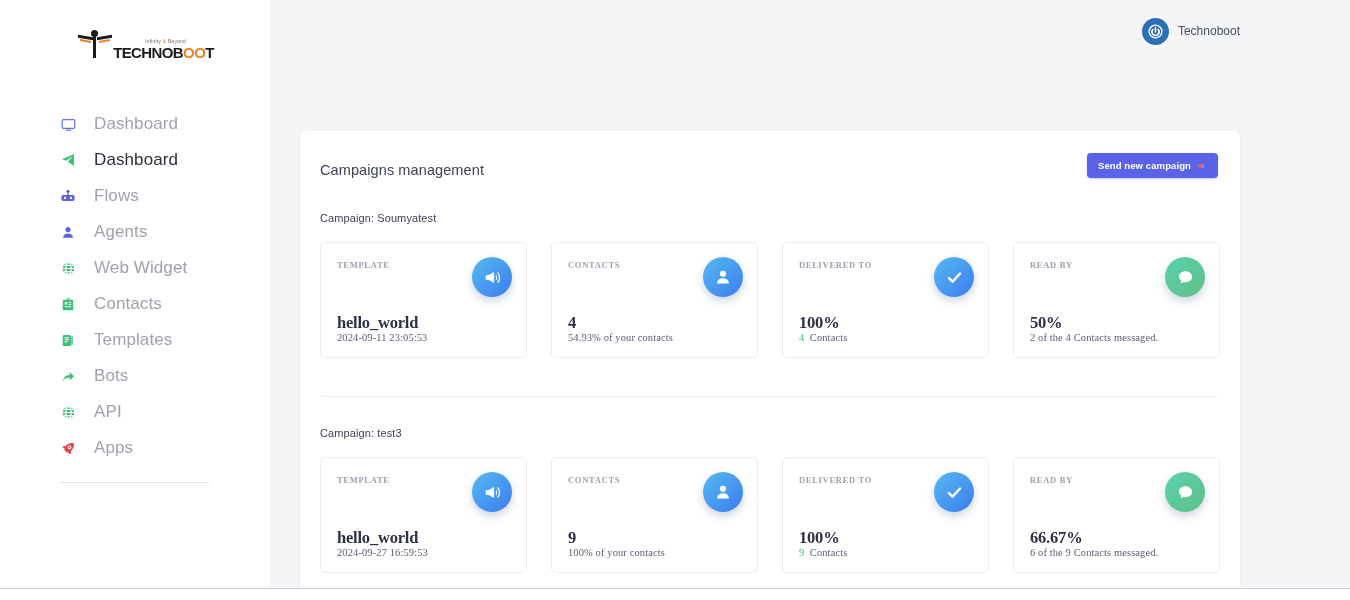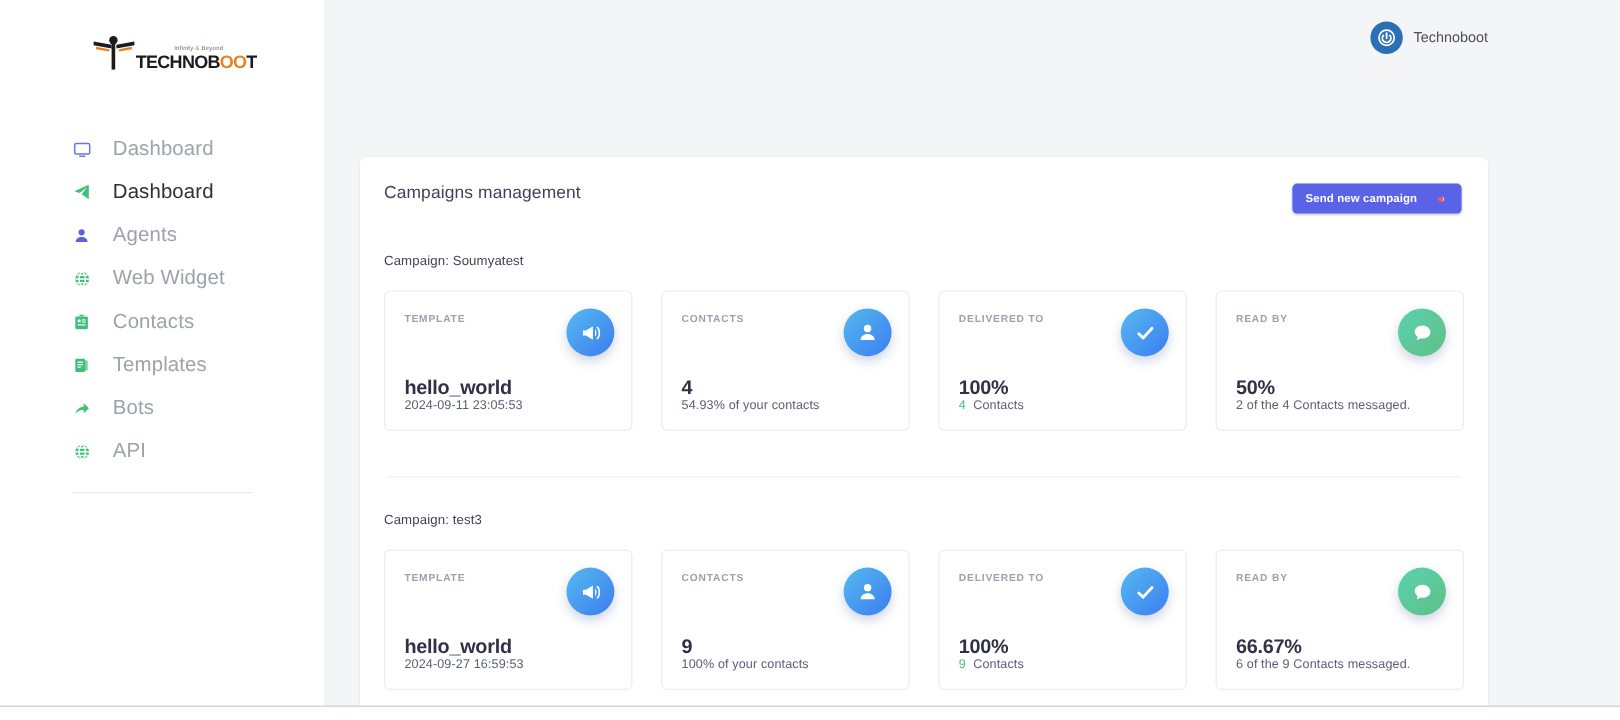--- a/index.html
+++ b/index.html
@@ -172,21 +172,21 @@
     margin: 69px 110px 0 30px;
     background: #ffffff;
     border-radius: 5px;
     box-shadow: 0 1px 3px rgba(16,24,40,.06), 0 1px 2px rgba(16,24,40,.04);
     padding: 22px 20px 28px 20px;
     min-height: 520px;
   }
 
   .card-head {
     display: flex;
-    align-items: flex-start;
+    align-items: flex-end;
     justify-content: space-between;
     padding: 0 2px 0 0;
     margin-bottom: 34px;
   }
   .card-title {
     font-size: 14.5px;
     color: #3f4258;
     font-weight: 500;
     letter-spacing: .1px;
   }
@@ -194,21 +194,21 @@
     background: #5a63e8;
     color: #ffffff;
     border: none;
     border-radius: 4px;
     font-size: 9.5px;
     font-weight: 700;
     letter-spacing: .1px;
     padding: 7px 11px;
     display: flex;
     align-items: center;
-    gap: 16px;
+    gap: 6px;
     cursor: pointer;
     font-family: "Liberation Sans", sans-serif;
     box-shadow: 0 1px 2px rgba(90,99,232,.35);
   }
 
   .campaign-name {
     font-size: 11px;
     color: #3f4258;
     font-weight: 500;
     margin-bottom: 18px;
@@ -225,20 +225,21 @@
     flex: 1 1 0;
     background: #ffffff;
     border: 1px solid #ebecf1;
     border-radius: 5px;
     padding: 17px 16px 14px 16px;
     position: relative;
     min-height: 100px;
     display: flex;
     flex-direction: column;
     justify-content: space-between;
+    font-family: Liberation Serif, serif;
   }
 
   .stat-label {
     font-size: 8.5px;
     letter-spacing: .7px;
     color: #9da1ae;
     font-weight: 600;
     text-transform: uppercase;
     margin-bottom: 4px;
   }
@@ -334,20 +335,32 @@
 
       <a class="nav-item active">
         <span class="nav-icon">
           <svg width="16" height="16" viewBox="0 0 24 24" fill="#3ec07a">
               <path d="M21 3L3 11l6.5 2.3L19 6l-7 8.8L21 21z"></path>
             </svg>
         </span>
         <span class="nav-label">Dashboard</span>
       </a>
 
+      <a class="nav-item">
+        <span class="nav-icon">
+          <svg width="16" height="14" viewBox="0 0 24 20" fill="#5b63e0">
+              <circle cx="12" cy="3" r="2.4"></circle>
+              <path d="M11 5.5h2v3h-2z"></path>
+              <rect x="2" y="8.5" width="20" height="9" rx="3"></rect>
+              <circle cx="7.5" cy="13" r="1.7" fill="#fff"></circle>
+              <circle cx="16.5" cy="13" r="1.7" fill="#fff"></circle>
+            </svg>
+        </span>
+        <span class="nav-label">Flows</span>
+      </a>
 
       <a class="nav-item">
         <span class="nav-icon">
           <svg width="14" height="15" viewBox="0 0 24 24" fill="#5b63e0">
               <circle cx="12" cy="7" r="4.4"></circle>
               <path d="M3.5 21c0-4.5 3.8-7.3 8.5-7.3S20.5 16.5 20.5 21z"></path>
             </svg>
         </span>
         <span class="nav-label">Agents</span>
       </a>
@@ -403,20 +416,30 @@
         <span class="nav-icon">
           <svg width="15" height="15" viewBox="0 0 24 24" fill="none" stroke="#3ec07a" stroke-width="1.9">
               <circle cx="12" cy="12" r="9.2" fill="#3ec07a" stroke="none"></circle>
               <ellipse cx="12" cy="12" rx="4.2" ry="9.2" stroke="#fff" fill="none"></ellipse>
               <path d="M3 12h18M4.6 7h14.8M4.6 17h14.8" stroke="#fff"></path>
             </svg>
         </span>
         <span class="nav-label">API</span>
       </a>
 
+      <a class="nav-item">
+        <span class="nav-icon">
+          <svg width="15" height="15" viewBox="0 0 24 24" fill="#f0404a">
+              <path d="M20.5 3.4C16 2.4 10.8 4.3 7.6 8.2l-2.9-.6-2.4 2.7 3.7 1.6c-.3.9-.5 1.8-.6 2.6l3.9 3.9c.9-.1 1.8-.3 2.7-.6l1.6 3.7 2.7-2.4-.6-2.9c3.9-3.2 5.8-8.4 4.8-12.8z"></path>
+              <circle cx="13.6" cy="10" r="3" fill="#fff"></circle>
+              <circle cx="13.6" cy="10" r="1.4" fill="#f0404a"></circle>
+            </svg>
+        </span>
+        <span class="nav-label">Apps</span>
+      </a>
 
       <div class="nav-divider"></div>
     </nav>
   </aside>
 
   <section class="main">
 
     <div class="topbar">
       <div class="user-chip">
         <span class="user-avatar">

